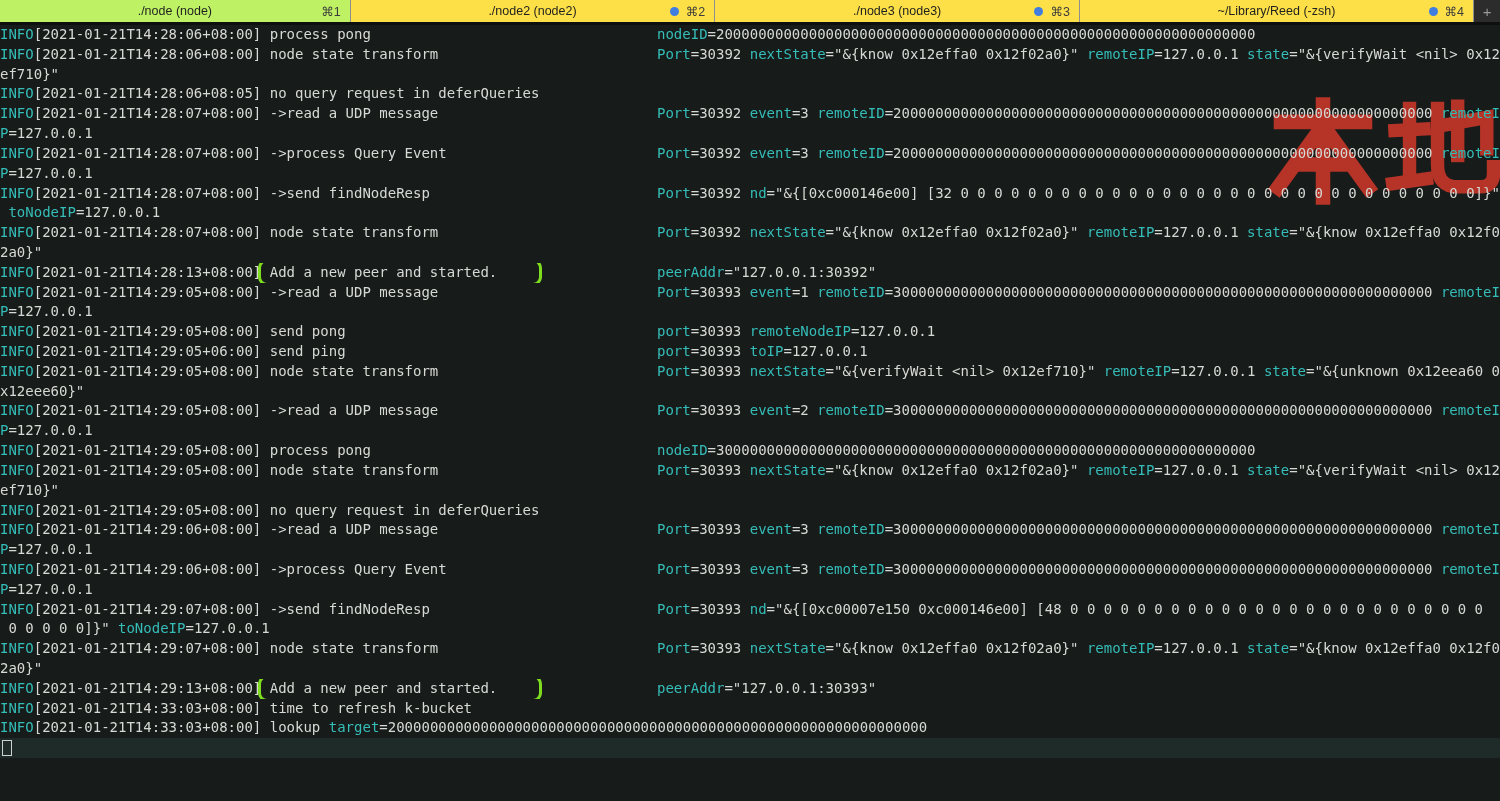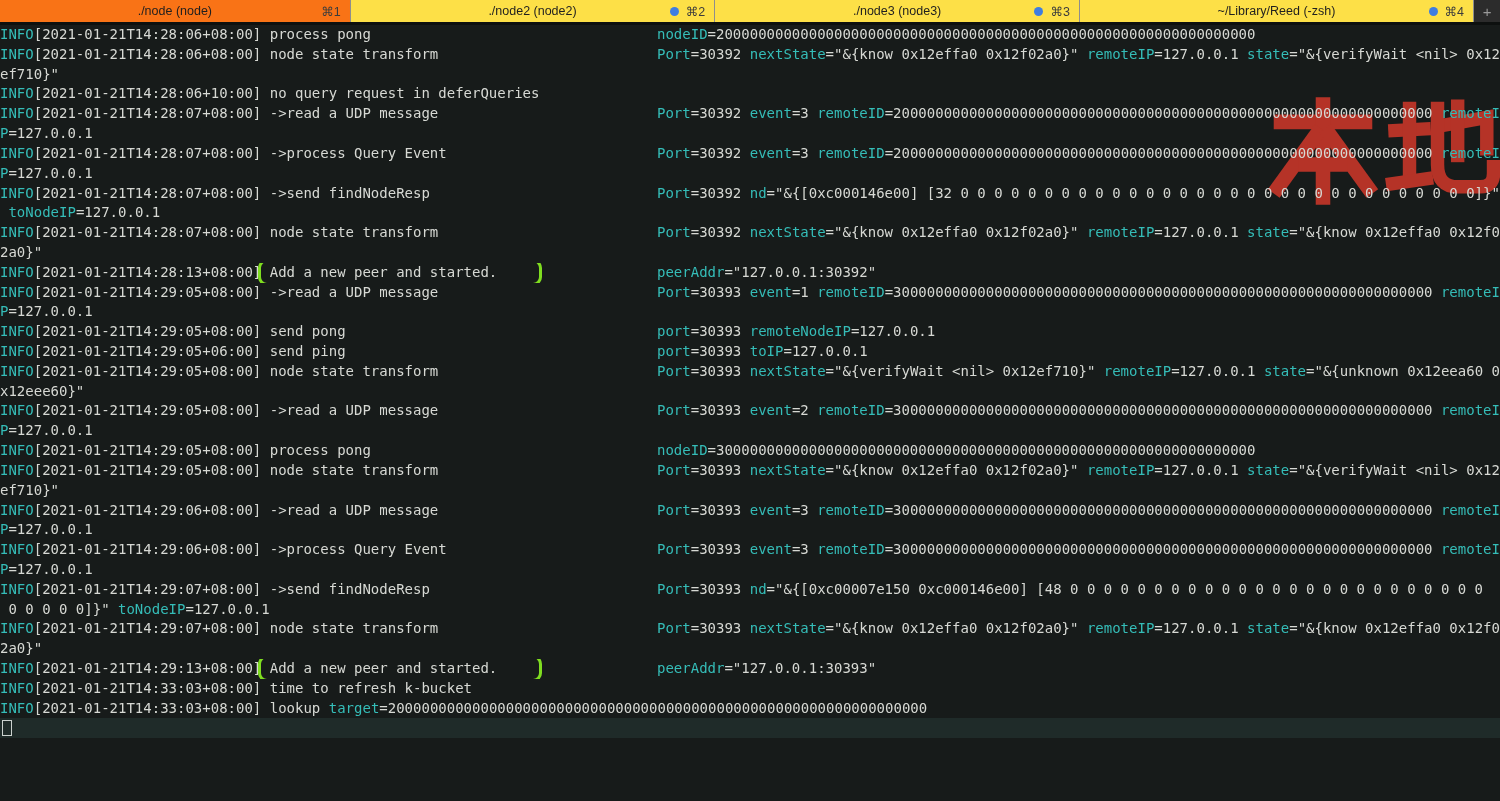--- a/index.html
+++ b/index.html
@@ -4,21 +4,21 @@
 <style>
   * { margin:0; padding:0; box-sizing:border-box; }
   html,body { width:1500px; height:801px; overflow:hidden; background:#171b1a; }
   body { font-family:"DejaVu Sans Mono", monospace; }
 
   
   #tabbar { display:flex; height:25px; background:#2c2c2c; border-bottom:3px solid #0d100f; }
   .tab { flex:1 1 auto; position:relative; display:flex; align-items:center; justify-content:center;
          background:#fde047; border-right:1px solid #8e8e8e; cursor:default;
          font-family:"Liberation Sans", sans-serif; font-size:12.5px; color:#1f1f1f; }
-  .tab.active { background:#f97316; }
+  .tab.active { background:#bef264; }
   .tab .title { pointer-events:none; }
   .tab .right { position:absolute; right:9px; top:0; height:100%; display:flex; align-items:center; gap:7px; }
   .tab .dot { width:9px; height:9px; border-radius:50%; background:#3f7de0; }
   .tab .shortcut { color:#3c3c3c; font-size:12.5px; }
   #plusbtn { flex:0 0 26px; display:flex; align-items:center; justify-content:center;
              background:#2c2c2c; color:#9a9a9a; font-family:"Liberation Sans", sans-serif; font-size:15px; }
 
   
   #screen { position:relative; width:1500px; height:773px; background:#171b1a; z-index:0; }
   .trow { position:relative; height:19.82px; line-height:19.82px; font-size:14px;
@@ -88,41 +88,42 @@
       <line x1="0" y1="80" x2="42" y2="74"></line>
       <polyline points="46,28 90,20 90,54"></polyline>
       <line x1="64" y1="4" x2="64" y2="60"></line>
       <path d="M46,6 V62 Q46,82 64,82 H84 Q96,82 96,70 V58"></path>
     </svg>
   </div>
   <div id="rows">
       <div class="trow"><span class="c">INFO</span><span class="w">[2021-01-21T14:28:06+08:00] process pong</span><span class="fields"><span class="c">nodeID</span><span class="w">=2000000000000000000000000000000000000000000000000000000000000000</span></span></div>
       <div class="trow"><span class="c">INFO</span><span class="w">[2021-01-21T14:28:06+08:00] node state transform</span><span class="fields"><span class="c">Port</span><span class="w">=30392 </span><span class="c">nextState</span><span class="w">="&amp;{know 0x12effa0 0x12f02a0}" </span><span class="c">remoteIP</span><span class="w">=127.0.0.1 </span><span class="c">state</span><span class="w">="&amp;{verifyWait &lt;nil&gt; 0x12</span></span></div>
       <div class="trow"><span class="w">ef710}"</span></div>
-      <div class="trow"><span class="c">INFO</span><span class="w">[2021-01-21T14:28:06+10:00] no query request in deferQueries</span></div>
+      <div class="trow"><span class="c">INFO</span><span class="w">[2021-01-21T14:28:06+08:05] no query request in deferQueries</span></div>
       <div class="trow"><span class="c">INFO</span><span class="w">[2021-01-21T14:28:07+08:00] -&gt;read a UDP message</span><span class="fields"><span class="c">Port</span><span class="w">=30392 </span><span class="c">event</span><span class="w">=3 </span><span class="c">remoteID</span><span class="w">=2000000000000000000000000000000000000000000000000000000000000000 </span><span class="c">remoteI</span></span></div>
       <div class="trow"><span class="c">P</span><span class="w">=127.0.0.1</span></div>
       <div class="trow"><span class="c">INFO</span><span class="w">[2021-01-21T14:28:07+08:00] -&gt;process Query Event</span><span class="fields"><span class="c">Port</span><span class="w">=30392 </span><span class="c">event</span><span class="w">=3 </span><span class="c">remoteID</span><span class="w">=2000000000000000000000000000000000000000000000000000000000000000 </span><span class="c">remoteI</span></span></div>
       <div class="trow"><span class="c">P</span><span class="w">=127.0.0.1</span></div>
       <div class="trow"><span class="c">INFO</span><span class="w">[2021-01-21T14:28:07+08:00] -&gt;send findNodeResp</span><span class="fields"><span class="c">Port</span><span class="w">=30392 </span><span class="c">nd</span><span class="w">="&amp;{[0xc000146e00] [32 0 0 0 0 0 0 0 0 0 0 0 0 0 0 0 0 0 0 0 0 0 0 0 0 0 0 0 0 0 0 0]}"</span></span></div>
       <div class="trow"><span class="w"> </span><span class="c">toNodeIP</span><span class="w">=127.0.0.1</span></div>
       <div class="trow"><span class="c">INFO</span><span class="w">[2021-01-21T14:28:07+08:00] node state transform</span><span class="fields"><span class="c">Port</span><span class="w">=30392 </span><span class="c">nextState</span><span class="w">="&amp;{know 0x12effa0 0x12f02a0}" </span><span class="c">remoteIP</span><span class="w">=127.0.0.1 </span><span class="c">state</span><span class="w">="&amp;{know 0x12effa0 0x12f0</span></span></div>
       <div class="trow"><span class="w">2a0}"</span></div>
       <div class="trow"><span class="c">INFO</span><span class="w">[2021-01-21T14:28:13+08:00] Add a new peer and started.</span><span class="fields"><span class="c">peerAddr</span><span class="w">="127.0.0.1:30392"</span></span><div class="hbox green" style="width: 284px;"></div></div>
       <div class="trow"><span class="c">INFO</span><span class="w">[2021-01-21T14:29:05+08:00] -&gt;read a UDP message</span><span class="fields"><span class="c">Port</span><span class="w">=30393 </span><span class="c">event</span><span class="w">=1 </span><span class="c">remoteID</span><span class="w">=3000000000000000000000000000000000000000000000000000000000000000 </span><span class="c">remoteI</span></span></div>
       <div class="trow"><span class="c">P</span><span class="w">=127.0.0.1</span></div>
       <div class="trow"><span class="c">INFO</span><span class="w">[2021-01-21T14:29:05+08:00] send pong</span><span class="fields"><span class="c">port</span><span class="w">=30393 </span><span class="c">remoteNodeIP</span><span class="w">=127.0.0.1</span></span></div>
       <div class="trow"><span class="c">INFO</span><span class="w">[2021-01-21T14:29:05+06:00] send ping</span><span class="fields"><span class="c">port</span><span class="w">=30393 </span><span class="c">toIP</span><span class="w">=127.0.0.1</span></span></div>
       <div class="trow"><span class="c">INFO</span><span class="w">[2021-01-21T14:29:05+08:00] node state transform</span><span class="fields"><span class="c">Port</span><span class="w">=30393 </span><span class="c">nextState</span><span class="w">="&amp;{verifyWait &lt;nil&gt; 0x12ef710}" </span><span class="c">remoteIP</span><span class="w">=127.0.0.1 </span><span class="c">state</span><span class="w">="&amp;{unknown 0x12eea60 0</span></span></div>
       <div class="trow"><span class="w">x12eee60}"</span></div>
       <div class="trow"><span class="c">INFO</span><span class="w">[2021-01-21T14:29:05+08:00] -&gt;read a UDP message</span><span class="fields"><span class="c">Port</span><span class="w">=30393 </span><span class="c">event</span><span class="w">=2 </span><span class="c">remoteID</span><span class="w">=3000000000000000000000000000000000000000000000000000000000000000 </span><span class="c">remoteI</span></span></div>
       <div class="trow"><span class="c">P</span><span class="w">=127.0.0.1</span></div>
       <div class="trow"><span class="c">INFO</span><span class="w">[2021-01-21T14:29:05+08:00] process pong</span><span class="fields"><span class="c">nodeID</span><span class="w">=3000000000000000000000000000000000000000000000000000000000000000</span></span></div>
       <div class="trow"><span class="c">INFO</span><span class="w">[2021-01-21T14:29:05+08:00] node state transform</span><span class="fields"><span class="c">Port</span><span class="w">=30393 </span><span class="c">nextState</span><span class="w">="&amp;{know 0x12effa0 0x12f02a0}" </span><span class="c">remoteIP</span><span class="w">=127.0.0.1 </span><span class="c">state</span><span class="w">="&amp;{verifyWait &lt;nil&gt; 0x12</span></span></div>
       <div class="trow"><span class="w">ef710}"</span></div>
+      <div class="trow"><span class="c">INFO</span><span class="w">[2021-01-21T14:29:05+08:00] no query request in deferQueries</span></div>
       <div class="trow"><span class="c">INFO</span><span class="w">[2021-01-21T14:29:06+08:00] -&gt;read a UDP message</span><span class="fields"><span class="c">Port</span><span class="w">=30393 </span><span class="c">event</span><span class="w">=3 </span><span class="c">remoteID</span><span class="w">=3000000000000000000000000000000000000000000000000000000000000000 </span><span class="c">remoteI</span></span></div>
       <div class="trow"><span class="c">P</span><span class="w">=127.0.0.1</span></div>
       <div class="trow"><span class="c">INFO</span><span class="w">[2021-01-21T14:29:06+08:00] -&gt;process Query Event</span><span class="fields"><span class="c">Port</span><span class="w">=30393 </span><span class="c">event</span><span class="w">=3 </span><span class="c">remoteID</span><span class="w">=3000000000000000000000000000000000000000000000000000000000000000 </span><span class="c">remoteI</span></span></div>
       <div class="trow"><span class="c">P</span><span class="w">=127.0.0.1</span></div>
       <div class="trow"><span class="c">INFO</span><span class="w">[2021-01-21T14:29:07+08:00] -&gt;send findNodeResp</span><span class="fields"><span class="c">Port</span><span class="w">=30393 </span><span class="c">nd</span><span class="w">="&amp;{[0xc00007e150 0xc000146e00] [48 0 0 0 0 0 0 0 0 0 0 0 0 0 0 0 0 0 0 0 0 0 0 0 0 0</span></span></div>
       <div class="trow"><span class="w"> 0 0 0 0 0]}" </span><span class="c">toNodeIP</span><span class="w">=127.0.0.1</span></div>
       <div class="trow"><span class="c">INFO</span><span class="w">[2021-01-21T14:29:07+08:00] node state transform</span><span class="fields"><span class="c">Port</span><span class="w">=30393 </span><span class="c">nextState</span><span class="w">="&amp;{know 0x12effa0 0x12f02a0}" </span><span class="c">remoteIP</span><span class="w">=127.0.0.1 </span><span class="c">state</span><span class="w">="&amp;{know 0x12effa0 0x12f0</span></span></div>
       <div class="trow"><span class="w">2a0}"</span></div>
       <div class="trow"><span class="c">INFO</span><span class="w">[2021-01-21T14:29:13+08:00] Add a new peer and started.</span><span class="fields"><span class="c">peerAddr</span><span class="w">="127.0.0.1:30393"</span></span><div class="hbox green" style="width: 284px;"></div></div>
       <div class="trow"><span class="c">INFO</span><span class="w">[2021-01-21T14:33:03+08:00] time to refresh k-bucket</span></div>

